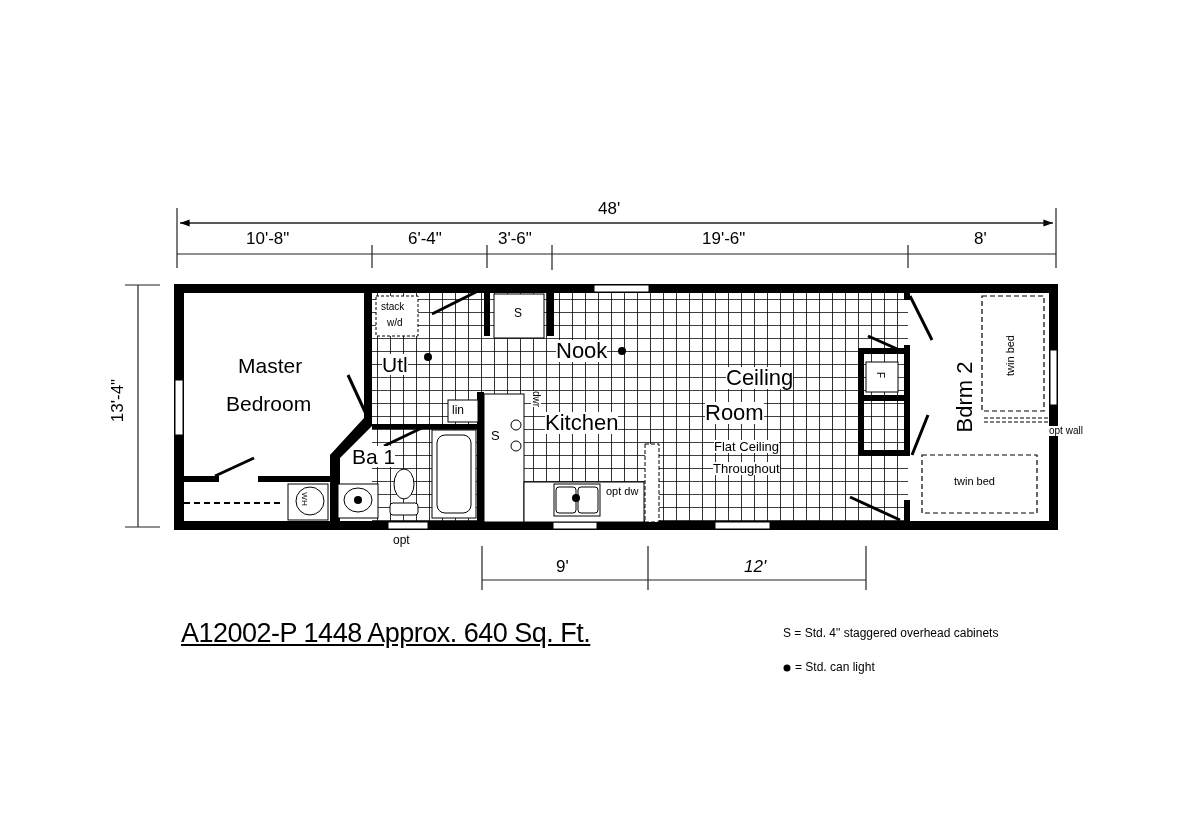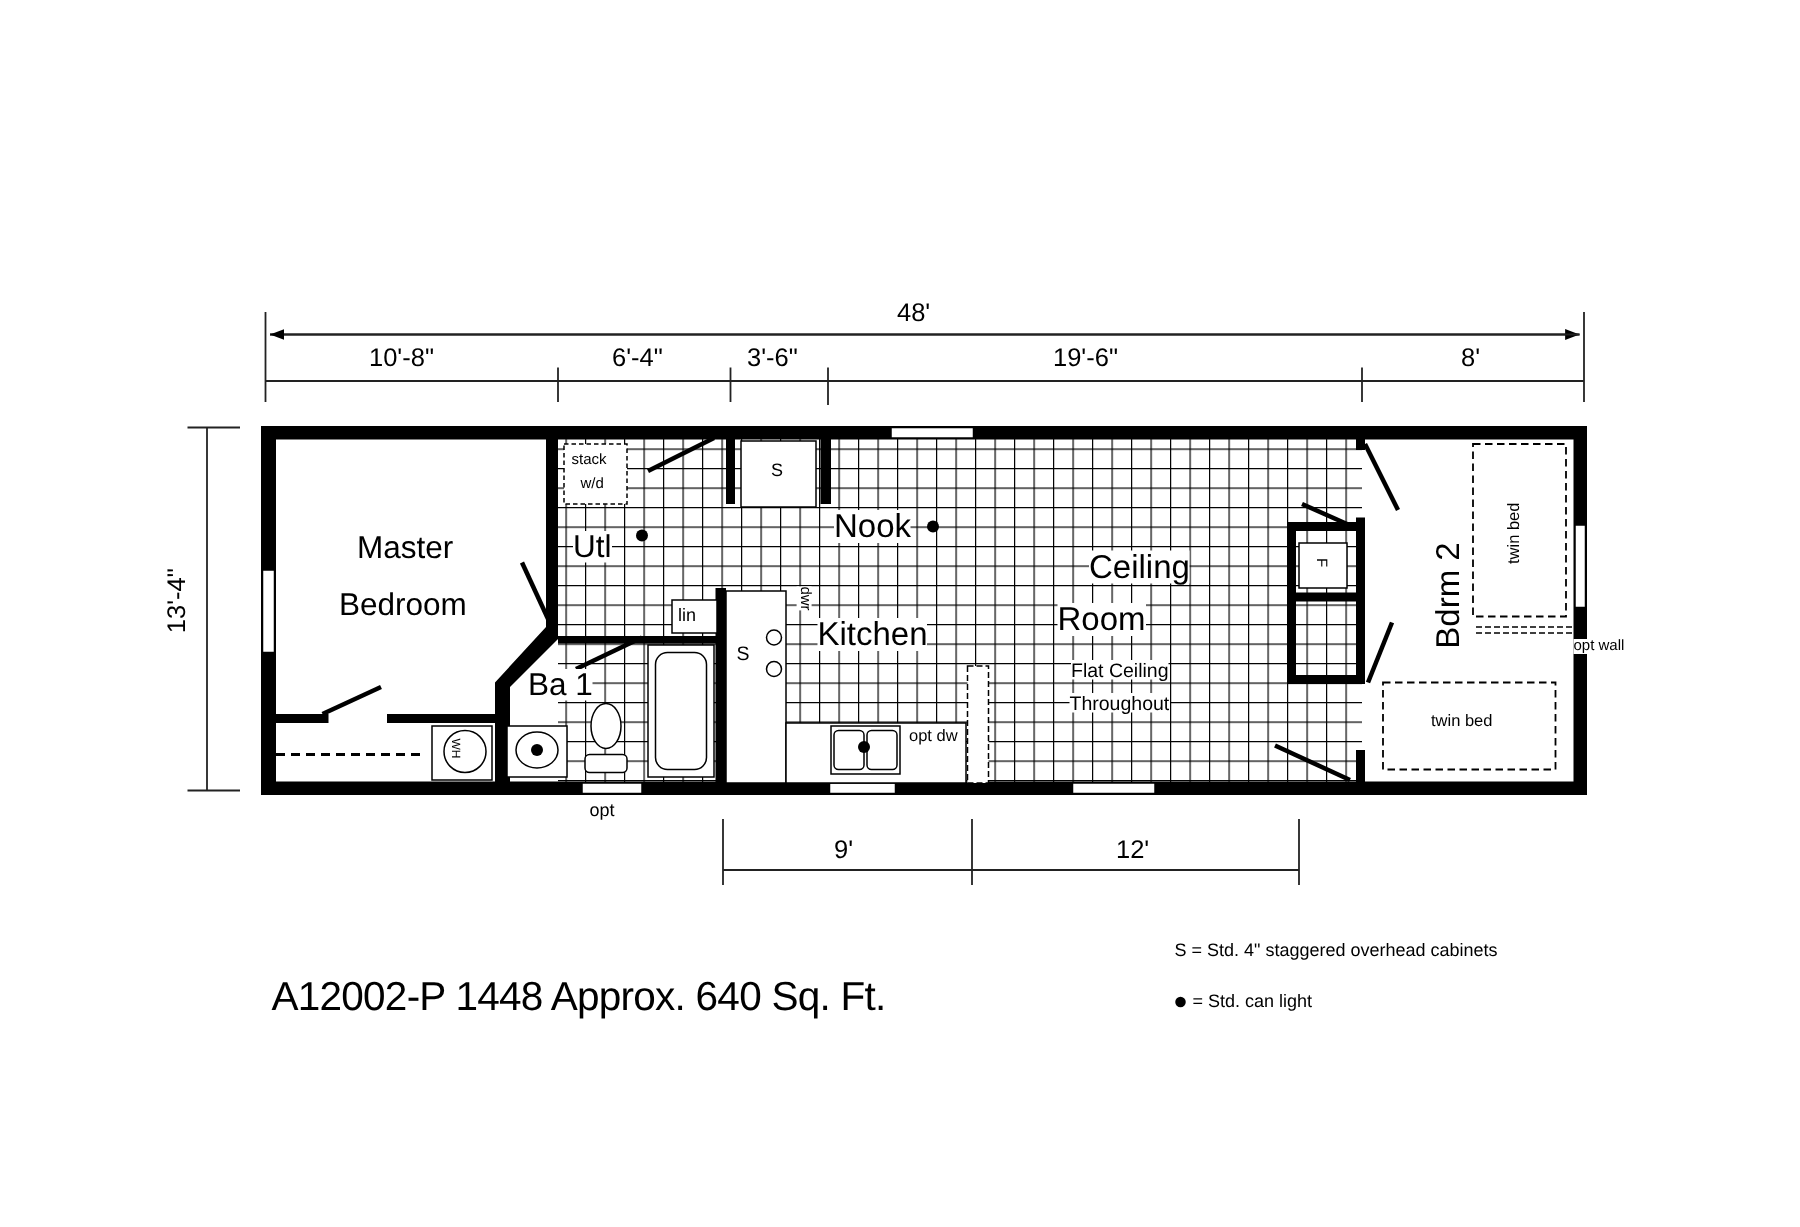--- a/index.html
+++ b/index.html
@@ -151,21 +151,21 @@
 </svg>
 
 <div class="lbl" style="left:598px;top:200px;font-size:17px;background:transparent;">48'</div>
 <div class="lbl" style="left:246px;top:230px;font-size:17px;background:transparent;">10'-8"</div>
 <div class="lbl" style="left:408px;top:230px;font-size:17px;background:transparent;">6'-4"</div>
 <div class="lbl" style="left:498px;top:230px;font-size:17px;background:transparent;">3'-6"</div>
 <div class="lbl" style="left:702px;top:230px;font-size:17px;background:transparent;">19'-6"</div>
 <div class="lbl" style="left:974px;top:230px;font-size:17px;background:transparent;">8'</div>
 <div class="lbl" style="left:96px;top:392px;font-size:17px;transform:rotate(-90deg);background:transparent;">13'-4"</div>
 <div class="lbl" style="left:556px;top:558px;font-size:17px;background:transparent;">9'</div>
-<div class="lbl" style="left:744px;top:558px;font-size:17px;background:transparent;">12'</div>
+<div class="lbl" style="left:744px;top:558px;font-size:17px;background:transparent;font-style:italic;">12'</div>
 
 <div class="lbl" style="left:238px;top:355px;font-size:21px;">Master</div>
 <div class="lbl" style="left:226px;top:393px;font-size:21px;">Bedroom</div>
 <div class="lbl" style="left:381px;top:302px;font-size:10px;background:transparent;">stack</div>
 <div class="lbl" style="left:387px;top:318px;font-size:10px;background:transparent;">w/d</div>
 <div class="lbl" style="left:382px;top:354px;font-size:21px;">Utl</div>
 <div class="lbl" style="left:452px;top:404px;font-size:12px;">lin</div>
 <div class="lbl" style="left:352px;top:446px;font-size:21px;">Ba 1</div>
 <div class="lbl" style="left:297px;top:495px;font-size:8px;transform:rotate(90deg);background:transparent;">WH</div>
 <div class="lbl" style="left:393px;top:534px;font-size:12px;">opt</div>
@@ -178,15 +178,15 @@
 <div class="lbl" style="left:726px;top:367px;font-size:22px;">Ceiling</div>
 <div class="lbl" style="left:705px;top:402px;font-size:22px;">Room</div>
 <div class="lbl" style="left:714px;top:440px;font-size:13px;">Flat Ceiling</div>
 <div class="lbl" style="left:713px;top:462px;font-size:13px;">Throughout</div>
 <div class="lbl" style="left:877px;top:370px;font-size:10px;transform:rotate(90deg);">F</div>
 <div class="lbl" style="left:930px;top:386px;font-size:22px;transform:rotate(-90deg);background:transparent;">Bdrm 2</div>
 <div class="lbl" style="left:990px;top:350px;font-size:11px;transform:rotate(-90deg);">twin bed</div>
 <div class="lbl" style="left:1034px;top:426px;font-size:10px;margin-left:15px;">opt wall</div>
 <div class="lbl" style="left:954px;top:476px;font-size:11px;">twin bed</div>
 
-<div class="lbl" style="left:181px;top:651px;font-size:27px;letter-spacing:-0.5px;">A12002-P 1448  Approx. 640 Sq. Ft.</div>
+<div class="lbl" style="left:181px;top:620px;font-size:27px;letter-spacing:-0.5px;text-decoration:underline;">A12002-P 1448  Approx. 640 Sq. Ft.</div>
 <div class="lbl" style="left:783px;top:627px;font-size:12px;">S = Std. 4" staggered overhead cabinets</div>
 <div class="lbl" style="left:795px;top:661px;font-size:12px;">= Std. can light</div>
 
 </body></html>

